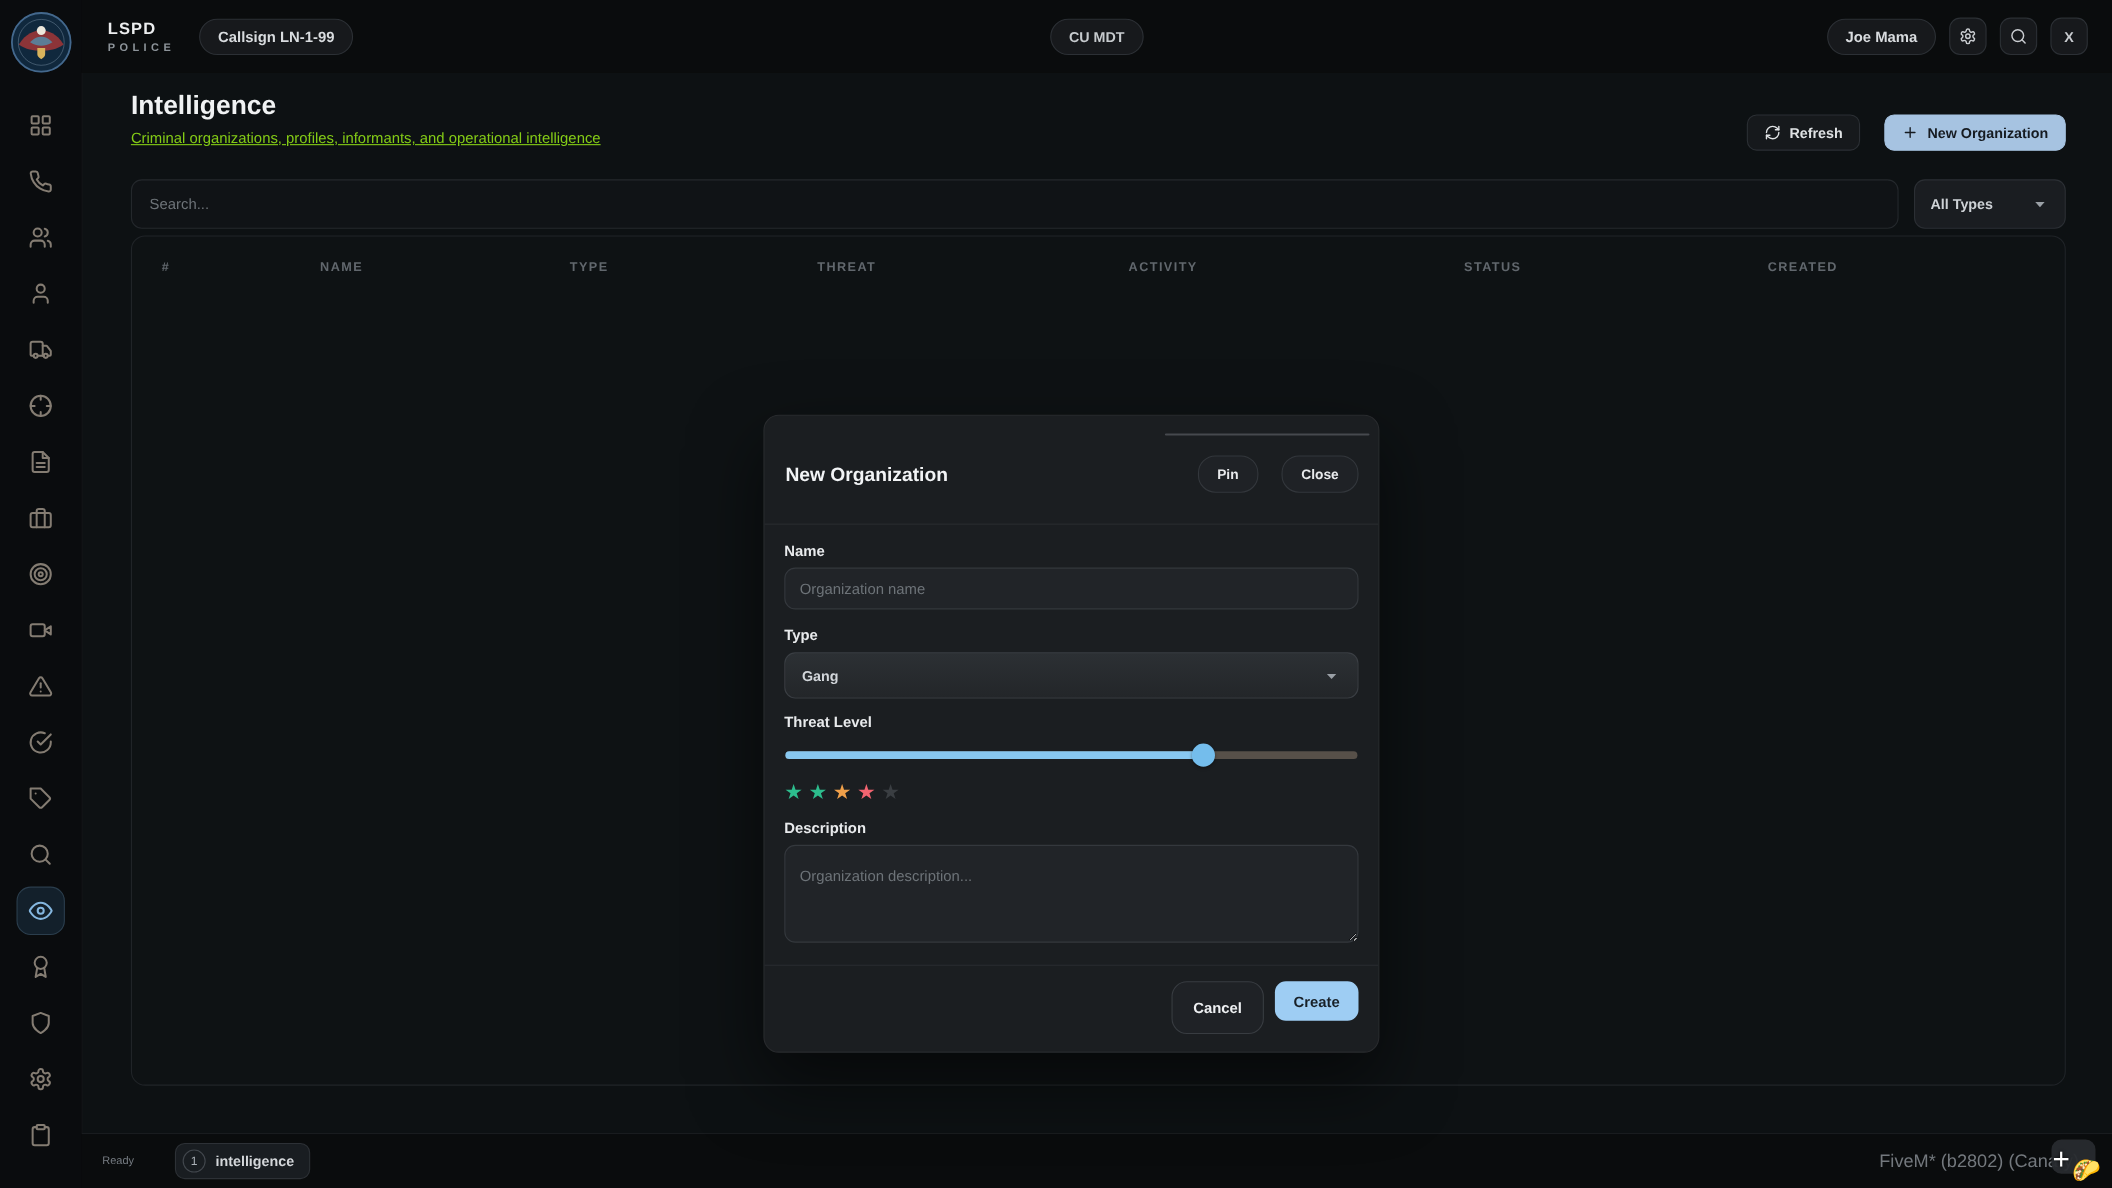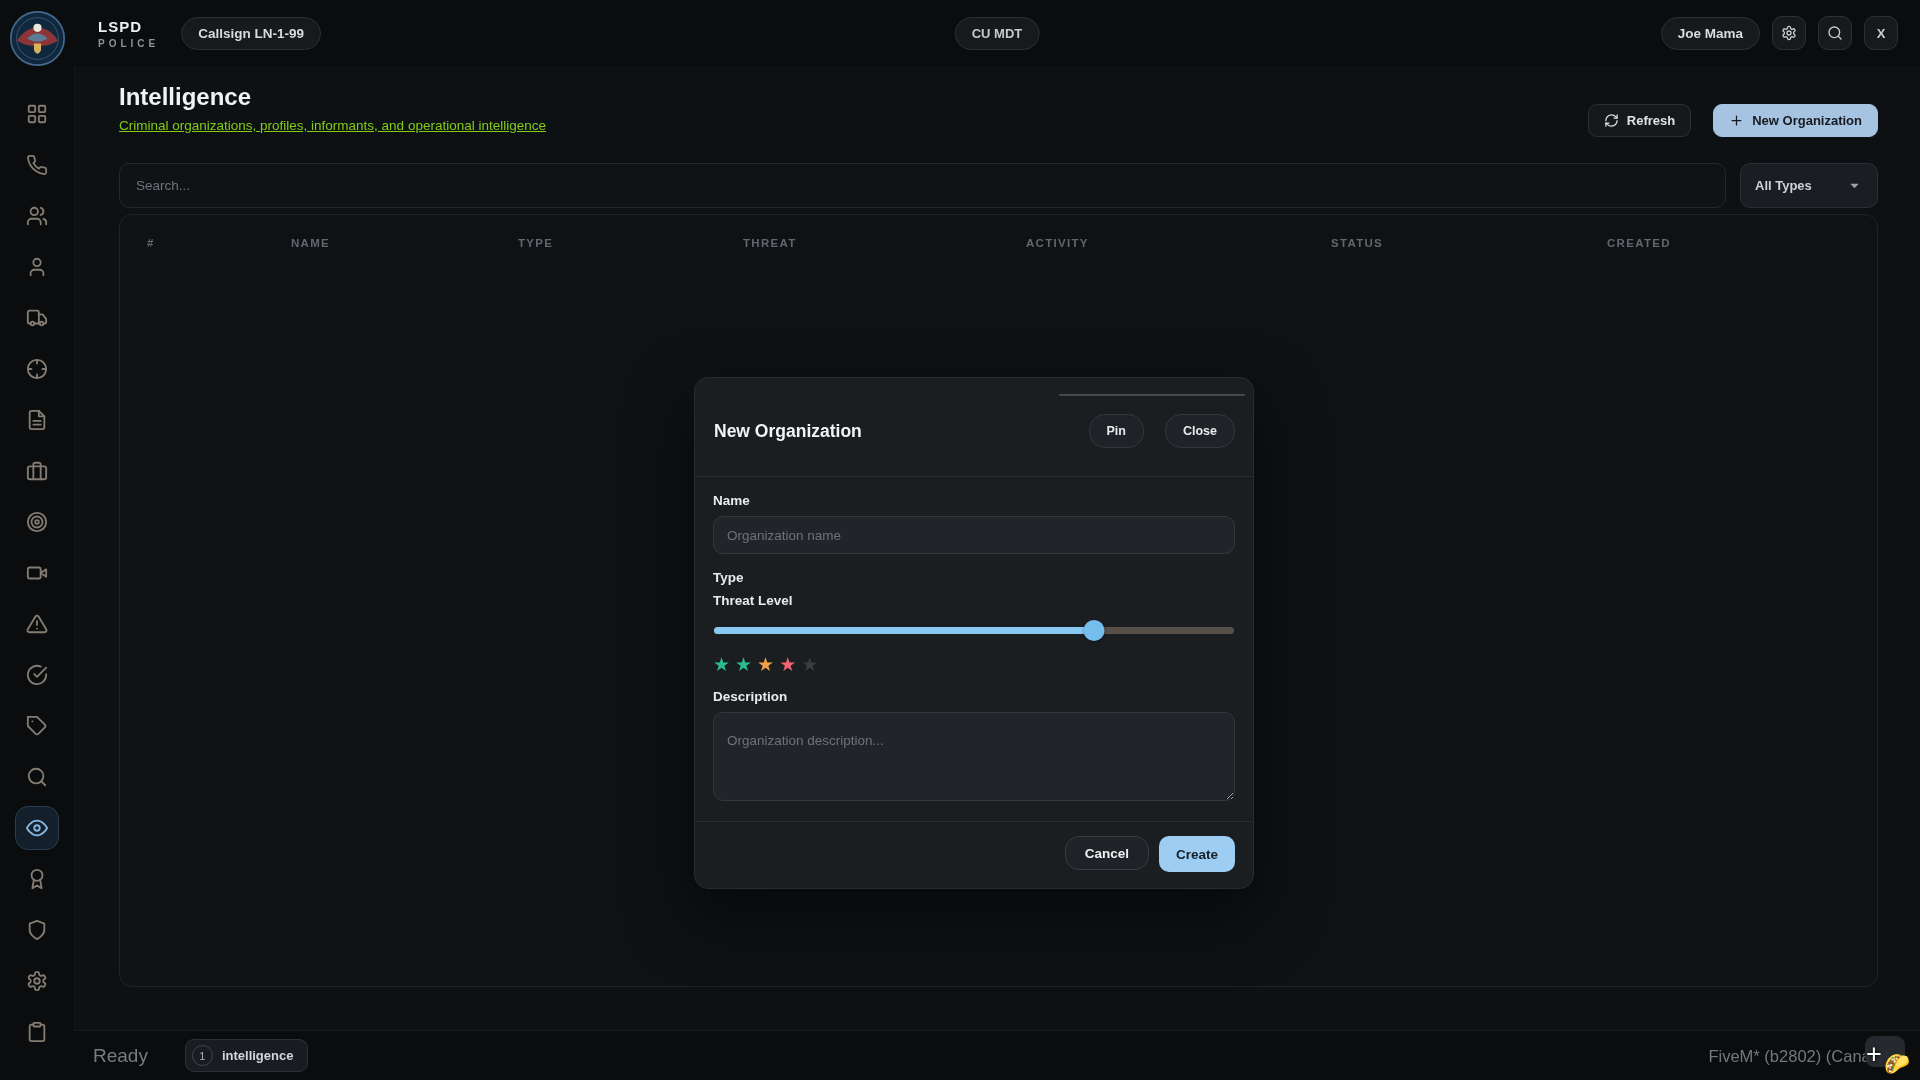--- a/index.html
+++ b/index.html
@@ -49,21 +49,21 @@
   .caret { display:flex; width:17px; height:17px; color:#9aa0a6; }
   .caret svg { width:100%; height:100%; }
 
   .panel { position:absolute; top:148px; left:44px; right:42px; height:773px; border:1px solid #202428; border-radius:13px; background:#0e1214; }
   .thead { display:grid; grid-template-columns:144px 227px 225px 283px 305px 276px 1fr; padding:22px 0 18px 27px; }
   .th { font-size:11.5px; font-weight:800; letter-spacing:1.3px; color:#61676d; }
   .empty-row { margin:8px 10px 0; height:77px; background:#14171a; border-radius:10px; display:flex; align-items:center; justify-content:center; font-size:13px; color:#99a0a6; }
 
   
   .statusbar { position:absolute; left:74px; right:0; bottom:0; height:50px; background:#0a0c0d; border-top:1px solid #191c1f; display:flex; align-items:center; z-index:4; }
-  .status-text { margin-left:19px; font-size:19px; color:#767c82; }
+  .status-text { margin-left:19px; font-size:10px; color:#767c82; }
   .session-pill { margin-left:37px; display:flex; align-items:center; gap:9px; background:#191d21; border:1px solid #2d3136; border-radius:9px; padding:5px 14px 5px 6px; cursor:pointer; }
   .count-circle { width:21px; height:21px; border-radius:50%; border:1px solid #42474d; font-size:11px; color:#aab0b6; display:flex; align-items:center; justify-content:center; }
   .session-name { font-size:13px; font-weight:700; color:#d4d7da; }
   .watermark { position:absolute; right:30px; top:50%; transform:translateY(-50%); font-size:16.5px; color:#73787d; }
 
   
   .modal { position:absolute; left:694px; top:377px; width:560px; background:#1b1e21; border:1px solid #292b2e; border-radius:14px; box-shadow:0 26px 64px rgba(0,0,0,.55); z-index:10; }
   .drag-line { position:absolute; top:16px; right:8px; width:186px; height:2px; background:#46494e; border-radius:1px; }
   .modal-head { display:flex; align-items:center; justify-content:space-between; padding:36px 18px 28px 19px; border-bottom:1px solid #292c30; }
   .modal-title { font-size:17.5px; font-weight:800; color:#f2f4f6; }
@@ -75,21 +75,21 @@
   .text-input::placeholder, .desc::placeholder { color:#6d7378; }
   .select-input { height:42px; background:linear-gradient(180deg,#2c3034,#232629); border:1px solid #3a3e43; border-radius:10px; display:flex; align-items:center; justify-content:space-between; padding:0 15px; font-size:13px; font-weight:700; color:#d2d6da; margin-bottom:14px; cursor:pointer; }
   .slider-wrap { position:relative; height:21px; margin:12px 1px 14px; cursor:pointer; }
   .slider-track { position:absolute; top:7px; left:0; right:0; height:7px; border-radius:4px; background:#575049; }
   .slider-fill { position:absolute; top:7px; left:0; height:7px; border-radius:4px 0 0 4px; background:#88c8f1; }
   .slider-thumb { position:absolute; top:0; width:21px; height:21px; border-radius:50%; background:#74bdec; transform:translateX(-50%); box-shadow:0 1px 3px rgba(0,0,0,.4); }
   .stars { display:flex; gap:5px; font-size:19px; line-height:20px; margin-bottom:14px; }
   .star { cursor:pointer; }
   .desc { display:block; width:100%; height:89px; background:#212428; border:1px solid #34383d; border-radius:10px; padding:20px 13px; font-size:13.5px; color:#e8eaec; resize:vertical; font-family:inherit; outline:none; }
   .modal-foot { margin-top:20px; border-top:1px solid #292c30; padding:14px 18px 16px; display:flex; justify-content:flex-end; gap:10px; }
-  .btn-cancel { background:#1f2226; border:1px solid #383c41; border-radius:14px; padding:0 19px; height:34px; font-size:13.5px; font-weight:700; color:#eef0f2; }
+  .btn-cancel { background:#1f2226; border:1px solid #383c41; border-radius:14px; padding:0 19px; height:48px; font-size:13.5px; font-weight:700; color:#eef0f2; }
   .btn-create { background:#9ecdf3; border:none; border-radius:10px; padding:0 17px; height:36px; font-size:13.5px; font-weight:700; color:#182027; }
 
   
   .fivem-cursor { position:absolute; left:1862px; top:1036px; width:46px; height:40px; z-index:20; pointer-events:none; }
   .cursor-box { position:absolute; right:3px; top:0; width:40px; height:31px; background:#282b2f; border-radius:9px; opacity:.95; }
   .cursor-plus { position:absolute; left:4px; top:6px; color:#fff; font-size:27px; font-weight:400; line-height:24px; text-shadow:0 0 3px #000; }
   .cursor-taco { position:absolute; left:22px; top:16px; font-size:21px; }
 </style>
 </head>
 <body>
@@ -373,20 +373,28 @@
     <div class="modal-head-actions">
       <button class="mini-btn">Pin</button>
       <button class="mini-btn">Close</button>
     </div>
   </div>
   <div class="modal-body">
     <div class="field-label">Name</div>
     <input class="text-input" type="text" placeholder="Organization name" style="">
 
     <div class="field-label">Type</div>
+    <div class="select-input">
+      <span>Gang</span>
+      <span class="caret">
+          <svg viewBox="0 0 24 24" fill="none" stroke="currentColor" stroke-width="2" stroke-linecap="round" stroke-linejoin="round">
+            <path d="M6 9.5 12 16l6-6.5z" fill="currentColor" stroke="none"></path>
+          </svg>
+        </span>
+    </div>
 
     <div class="field-label">Threat Level</div>
     <div class="slider-wrap">
       <div class="slider-track" style="background: rgb(87, 80, 73);"></div>
       <div class="slider-fill" style="width: 73%; background: rgb(136, 200, 241);"></div>
       <div class="slider-thumb" style="left: 73%; background: rgb(116, 189, 236);"></div>
     </div>
     <div class="stars">
         <span class="star" style="color: rgb(45, 189, 141);">★</span>
         <span class="star" style="color: rgb(45, 189, 141);">★</span>

